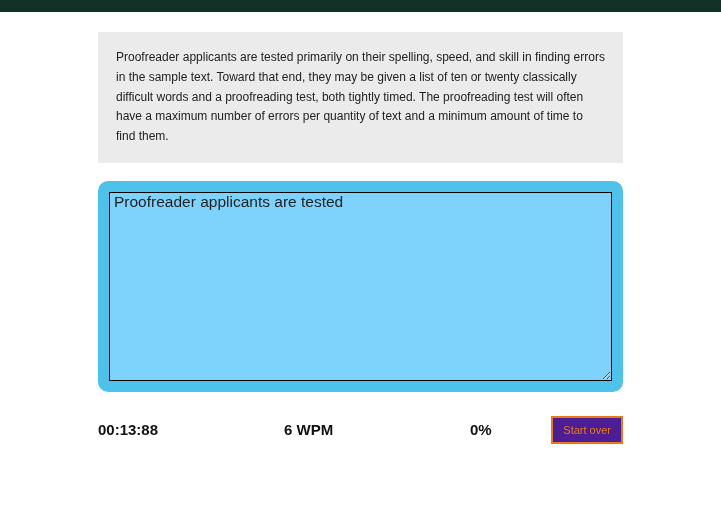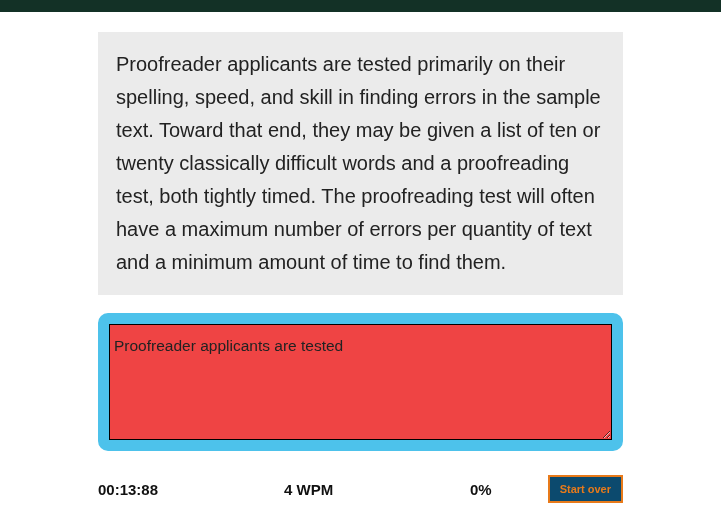--- a/index.html
+++ b/index.html
@@ -19,42 +19,42 @@
       height: 12px;
       background: #133126;
     }
     .container {
       padding: 20px 98px 0 98px;
     }
     .sample-text-box {
       background: #ebebeb;
       padding: 16px 18px;
       color: #222;
-      font-size: 20px;
+      font-size: 12px;
       line-height: 1.65;
     }
     .input-wrapper {
       margin-top: 18px;
       border: 7px solid #4dc2eb;
       border-radius: 10px;
       padding: 4px;
       background: #4dc2eb;
     }
     .typing-input {
       display: block;
       width: 100%;
-      height: 116px;
+      height: 189px;
       border: 1px solid #000;
-      background: #ef4444;
+      background: #7dd3fc;
       resize: both;
       overflow: auto;
       font-family: 'Segoe UI', Tahoma, Geneva, Verdana, sans-serif;
       font-size: 15.5px;
       color: #222;
-      padding: 12px 4px;
+      padding: 0 4px;
       outline: none;
     }
     .stats-row {
       display: flex;
       align-items: center;
       margin-top: 24px;
       font-weight: 700;
       font-size: 15px;
       color: #111;
       gap: 26px;
@@ -63,24 +63,24 @@
       width: 160px;
     }
     .stat-wpm {
       width: 160px;
     }
     .stat-accuracy {
       flex: 1;
     }
     .start-over-btn {
       border: 2px solid #e87a1a;
-      background: #0c4a6e;
+      background: #4c1d95;
       color: #e87a1a;
       font-size: 11px;
-      font-weight: 700;
+      font-weight: 400;
       padding: 6px 10px;
       cursor: pointer;
       font-family: inherit;
     }
   </style>
 </head>
 <body>
 
 <div class="top-bar"></div>
 
@@ -89,18 +89,18 @@
   <div class="sample-text-box">
     <span>Proofreader applicants are tested primarily on their spelling, speed, and skill in finding errors in the sample text. Toward that end, they may be given a list of ten or twenty classically difficult words and a proofreading test, both tightly timed. The proofreading test will often have a maximum number of errors per quantity of text and a minimum amount of time to find them.</span>
   </div>
 
   <div class="input-wrapper">
     <textarea class="typing-input" style="">Proofreader applicants are tested</textarea>
   </div>
 
   <div class="stats-row">
     <div class="stat-timer">00:13:88</div>
-    <div class="stat-wpm">4 WPM</div>
+    <div class="stat-wpm">6 WPM</div>
     <div class="stat-accuracy">0%</div>
     <button class="start-over-btn">Start over</button>
   </div>
 
 </div>
 
 </body></html>

